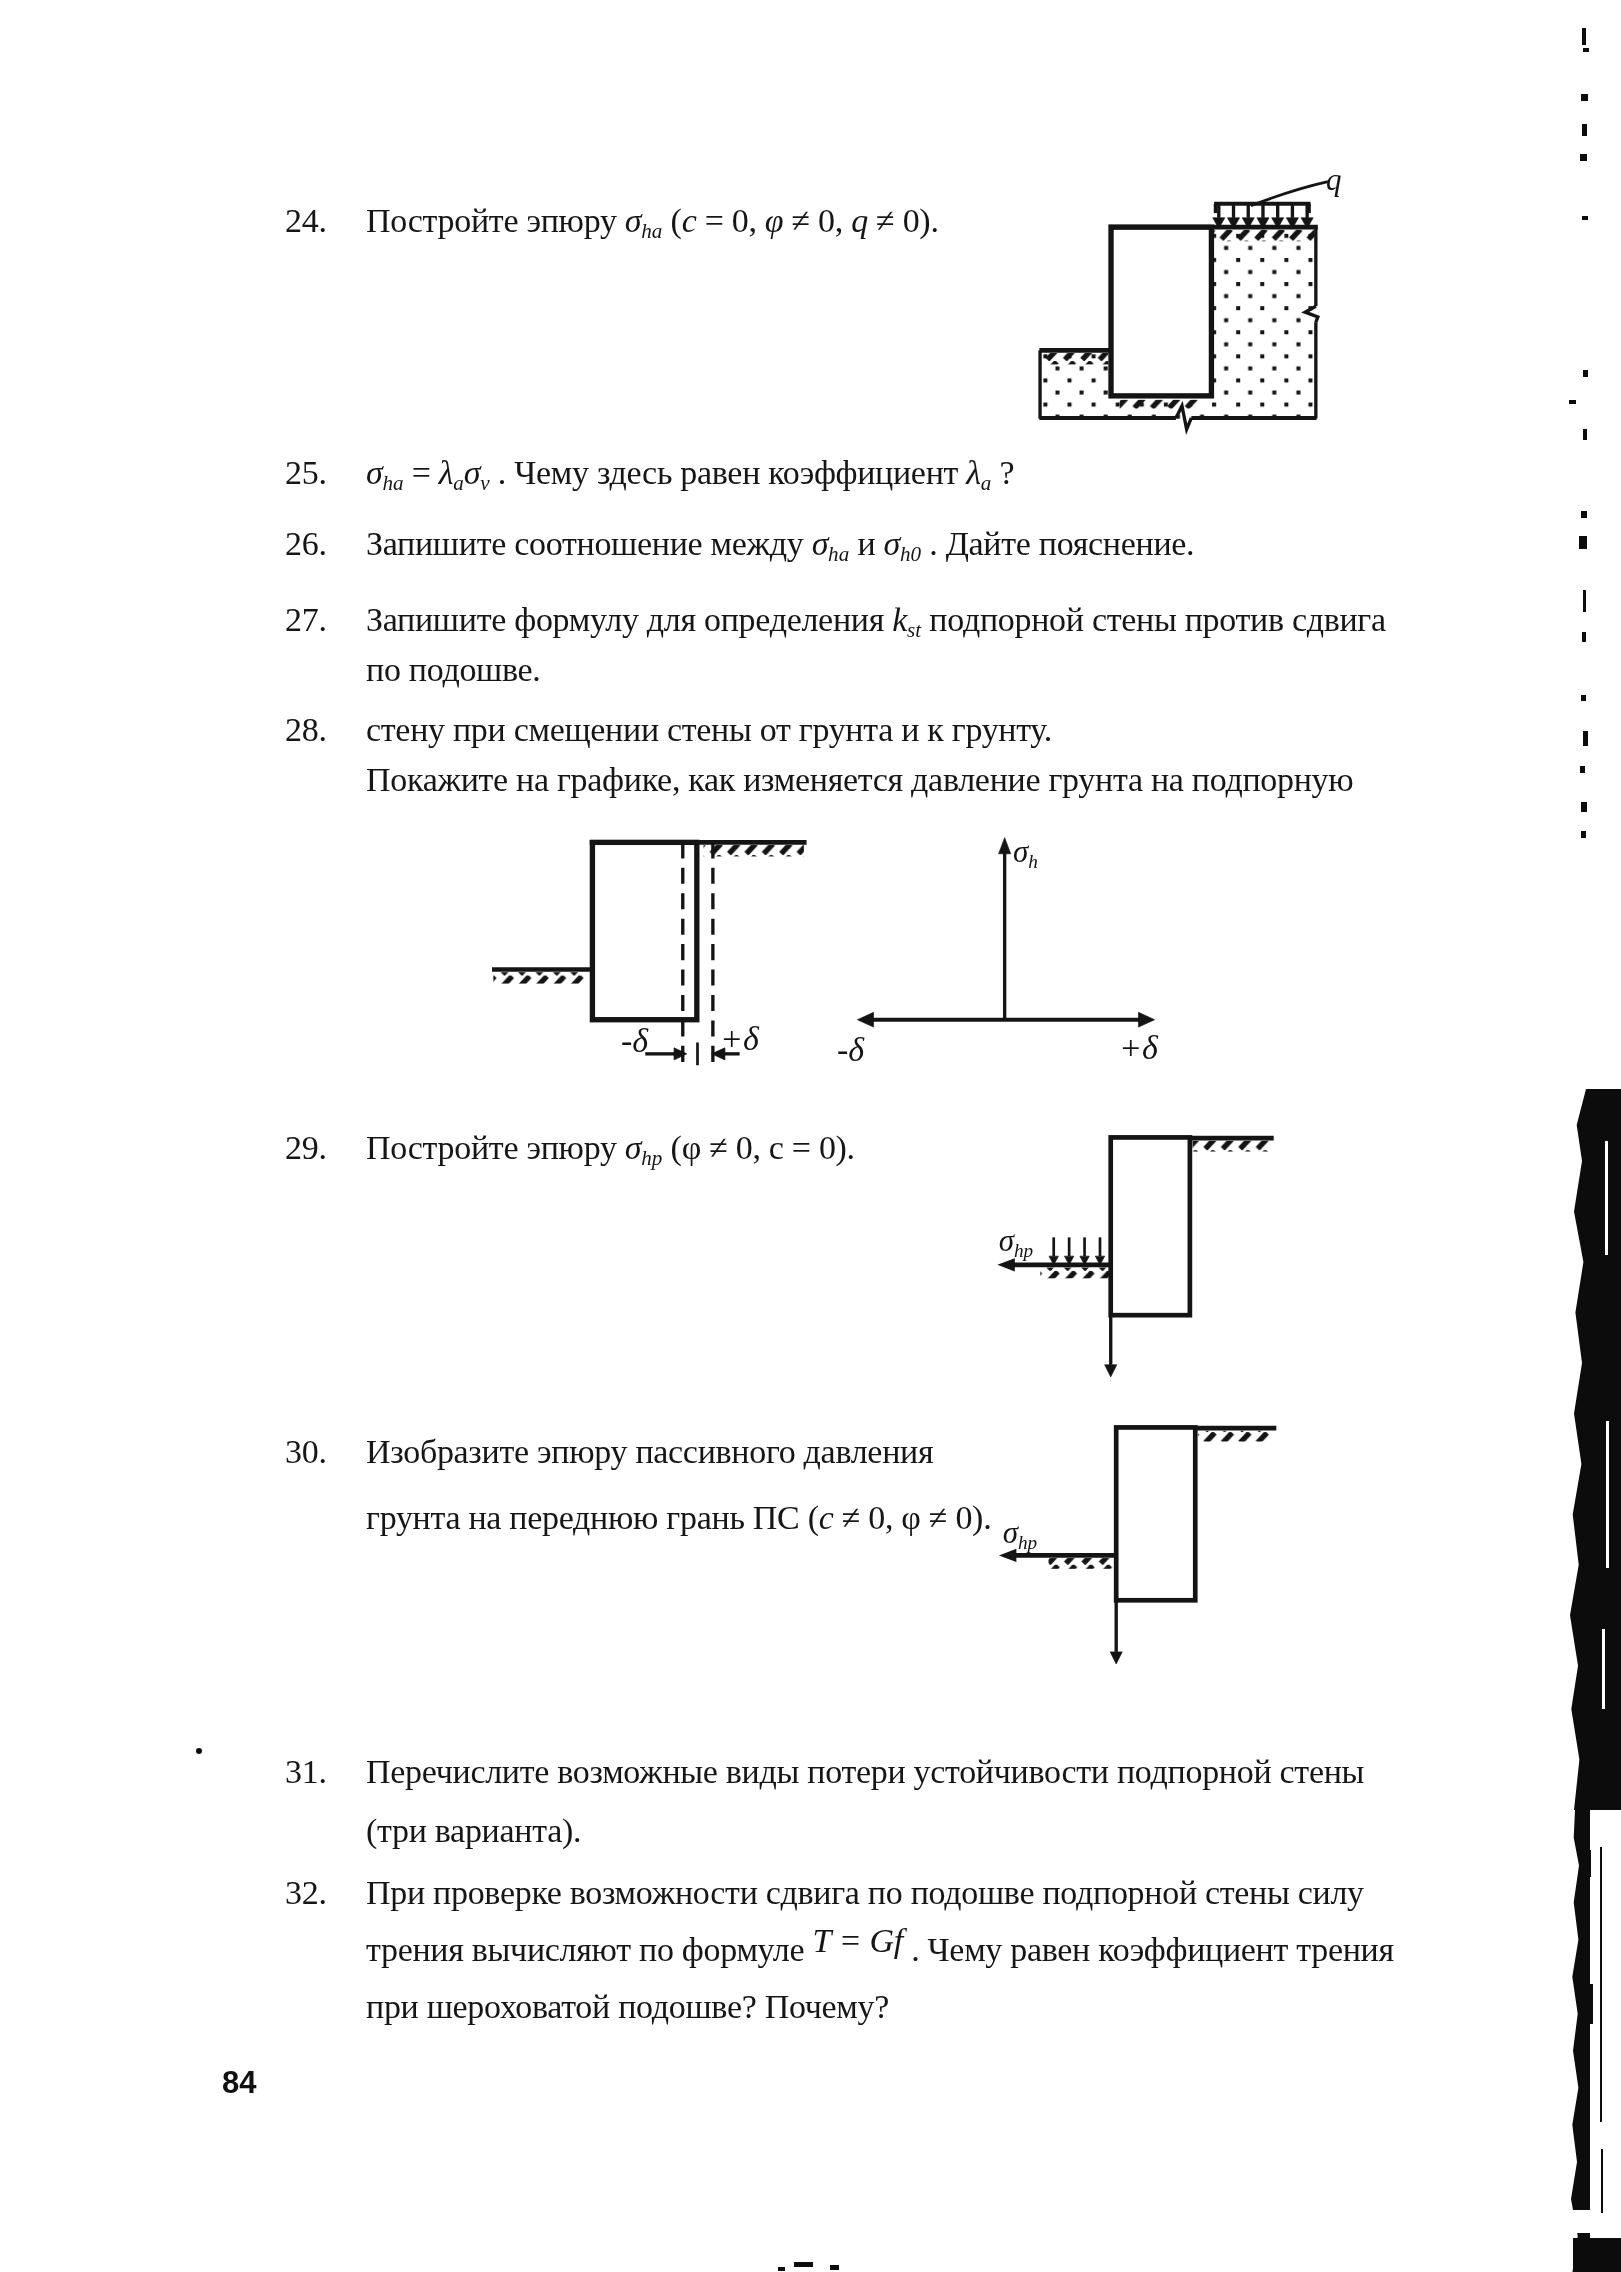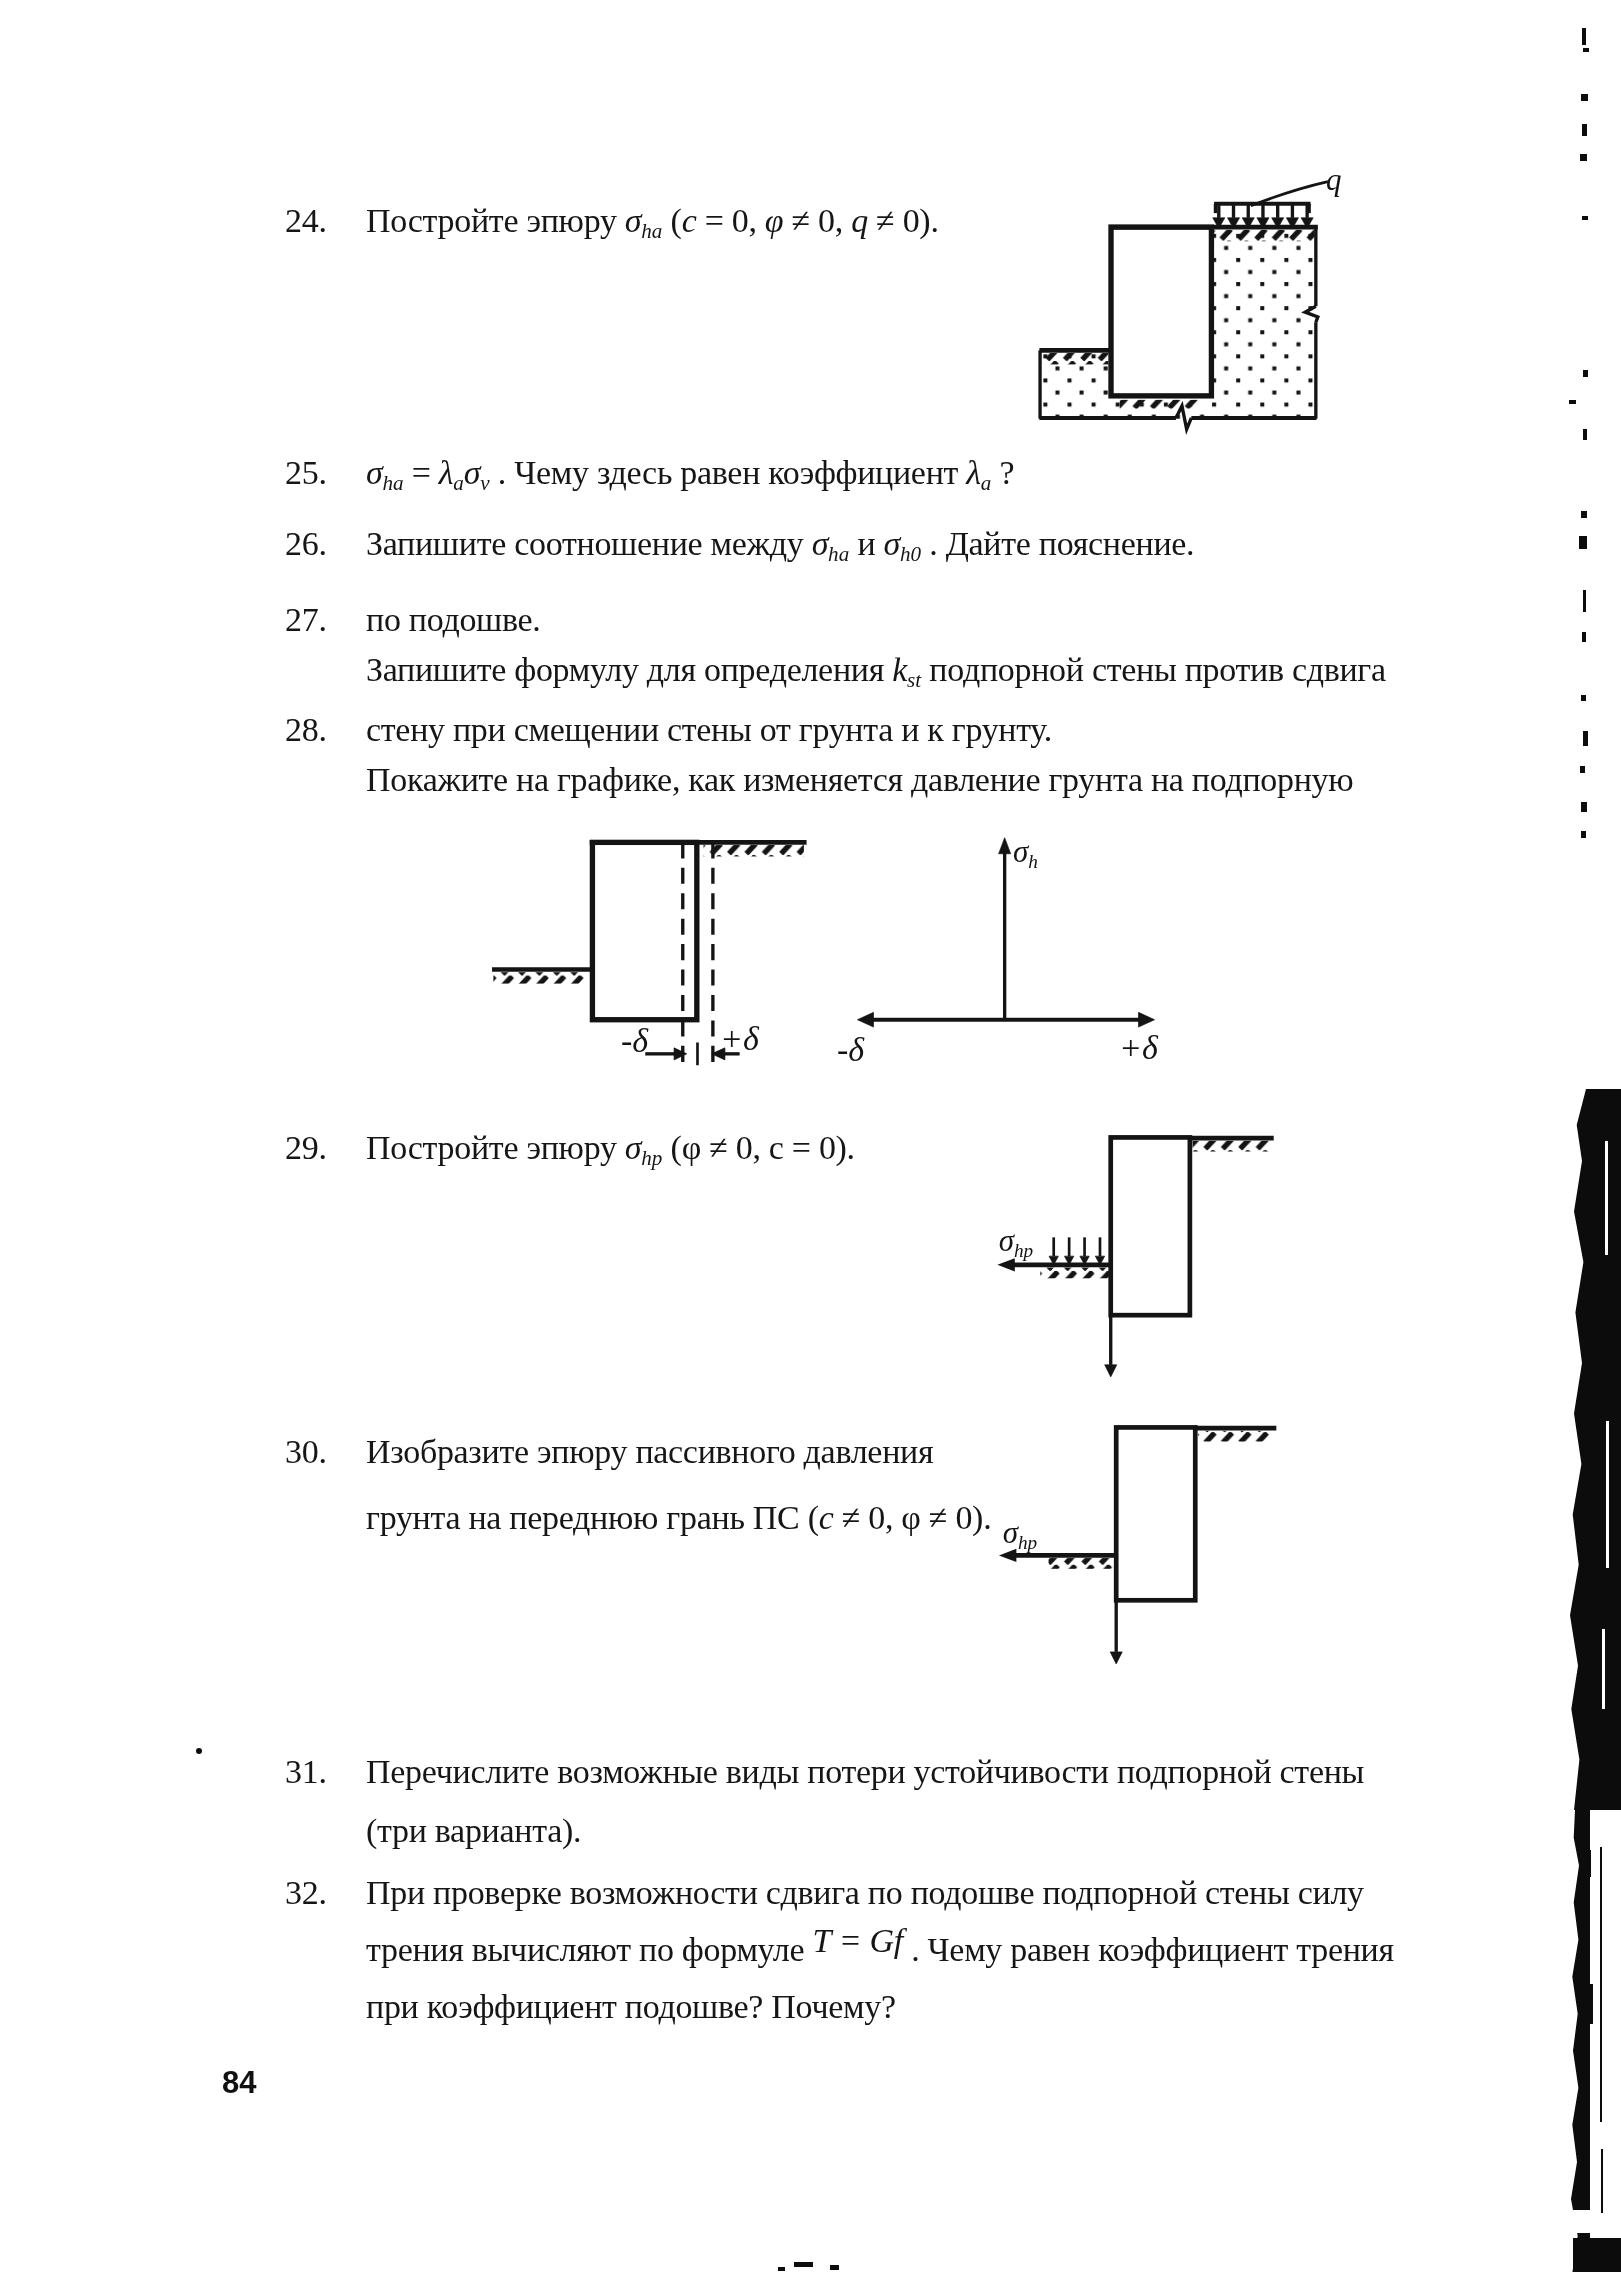--- a/index.html
+++ b/index.html
@@ -54,22 +54,22 @@
 <section class="q" style="top:524px">
   <span class="qnum">26.</span>
   <div class="qtext">
       <div class="qline"><span>Запишите соотношение между </span><span class="it">σ</span><sub class="it">ha</sub><span> и </span><span class="it">σ</span><sub class="it">h0</sub><span> . Дайте пояснение.</span></div>
     </div>
 </section>
 
 <section class="q" style="top:595px;line-height:50px">
   <span class="qnum">27.</span>
   <div class="qtext">
+    <div class="qline"><span>Запишите формулу для определения </span><span class="it">k</span><sub class="it">st</sub><span> подпорной стены против сдвига</span></div>
     <div class="qline"><span>по подошве.</span></div>
-    <div class="qline"><span>Запишите формулу для определения </span><span class="it">k</span><sub class="it">st</sub><span> подпорной стены против сдвига</span></div>
   </div>
 </section>
 
 <section class="q" style="top:705px;line-height:50px">
   <span class="qnum">28.</span>
   <div class="qtext">
     <div class="qline"><span>стену при смещении стены от грунта и к грунту.</span></div>
     <div class="qline"><span>Покажите на графике, как изменяется давление грунта на подпорную</span></div>
   </div>
 </section>
@@ -95,21 +95,21 @@
     <div class="qline"><span>Перечислите возможные виды потери устойчивости подпорной стены</span></div>
     <div class="qline"><span>(три варианта).</span></div>
   </div>
 </section>
 
 <section class="q" style="top:1864px;line-height:57px">
   <span class="qnum">32.</span>
   <div class="qtext">
     <div class="qline"><span>При проверке возможности сдвига по подошве подпорной стены силу</span></div>
     <div class="qline"><span>трения вычисляют по формуле </span><span class="it raise">T = Gf</span><span> . Чему равен коэффициент трения</span></div>
-    <div class="qline"><span>при коэффициент подошве? Почему?</span></div>
+    <div class="qline"><span>при шероховатой подошве? Почему?</span></div>
   </div>
 </section>
 
 <div class="fig" style="left:1026px;top:168px;width:328px;height:275px">
   <svg width="328" height="275" viewBox="0 0 490 410">
     <defs>
       <pattern id="dotsA" width="36" height="36" patternUnits="userSpaceOnUse">
         <rect x="8" y="8" width="6" height="6" fill="#141414"></rect>
         <rect x="26" y="26" width="6" height="6" fill="#141414"></rect>
       </pattern>

